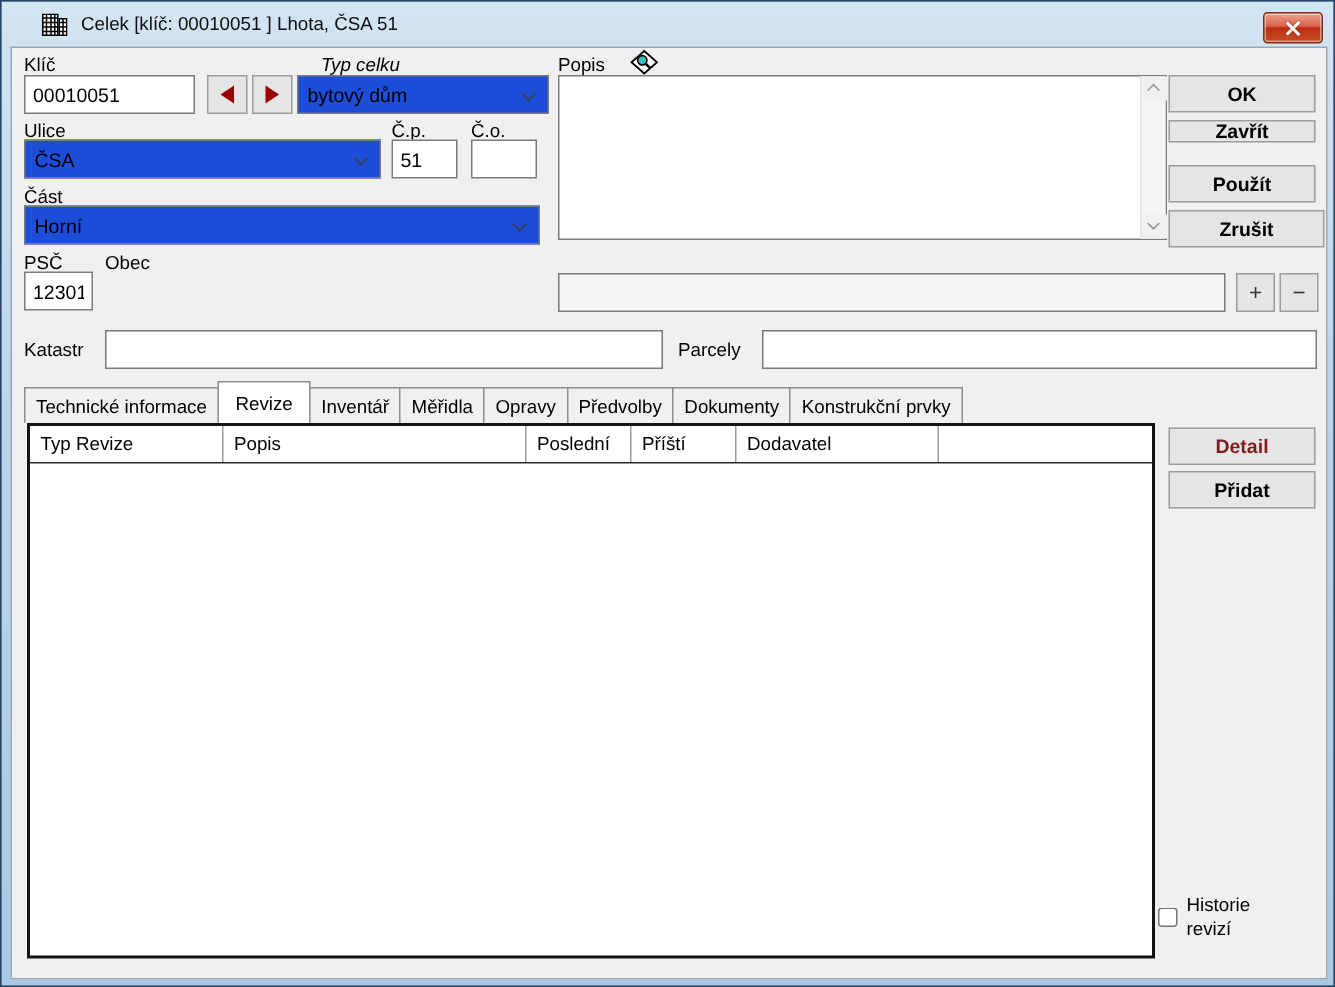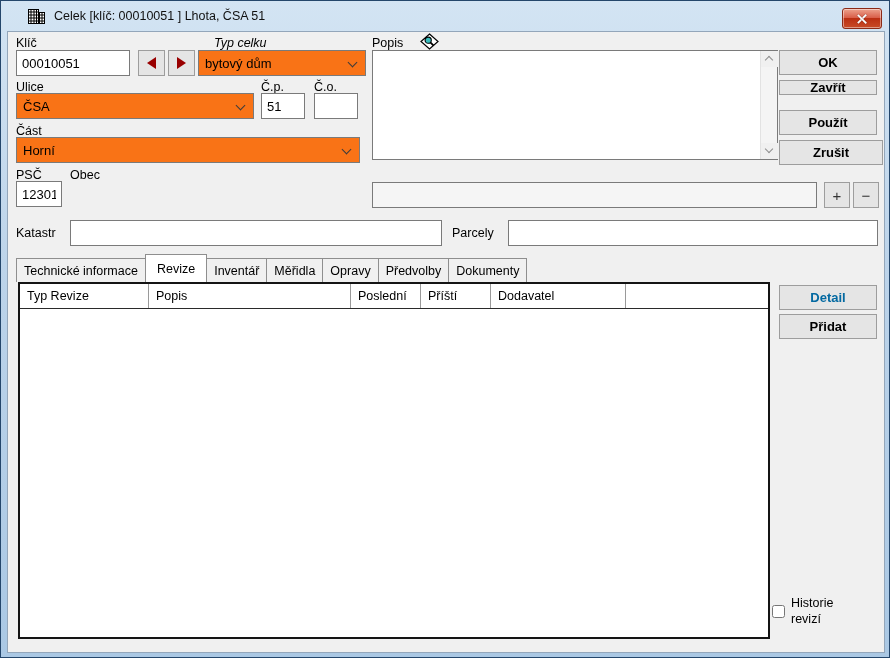--- a/index.html
+++ b/index.html
@@ -38,34 +38,34 @@
   }
 
   .lbl { position:absolute; font-size:12.5px; color:#000; white-space:nowrap; }
 
   .txt {
     position:absolute; height:26px; border:1px solid #7a7a7a; background:#fff;
     font-family:"Liberation Sans",sans-serif; font-size:13px; color:#000; padding:0 5px;
   }
 
   .combo {
-    position:absolute; height:26px; border:1px solid #7a7a7a; background:#f97316;
+    position:absolute; height:26px; border:1px solid #7a7a7a; background:#1d4ed8;
     display:flex; align-items:center; padding:0 24px 0 6px; font-size:13px; cursor:default;
   }
   .chev-down {
     position:absolute; right:9px; top:8px; width:7px; height:7px;
     border-right:1.6px solid #3c3c3c; border-bottom:1.6px solid #3c3c3c; transform:rotate(45deg);
   }
 
   .btn {
     position:absolute; background:#e5e5e5; border:1px solid #9d9d9d;
     font-family:"Liberation Sans",sans-serif; font-size:13px; font-weight:bold; color:#000;
     display:flex; align-items:center; justify-content:center; cursor:pointer;
   }
-  .btn.disabled { color:#0369a1;text-align:center; }
+  .btn.disabled { color:#7f1d1d;text-align:center; }
   .btn.small { font-weight:normal; font-size:15px; color:#333; }
 
   .tri-left  { width:0; height:0; border-top:6px solid transparent; border-bottom:6px solid transparent; border-right:9px solid #990000; }
   .tri-right { width:0; height:0; border-top:6px solid transparent; border-bottom:6px solid transparent; border-left:9px solid #990000; }
 
   .textarea {
     position:absolute; left:364px; top:18px; width:406px; height:110px;
     background:#fff; border:1px solid #7a7a7a;
   }
   .textarea .text-region { position:absolute; left:0; top:0; right:17px; bottom:0; font-size:13px; padding:2px 4px; }
@@ -196,20 +196,21 @@
     <input class="txt" style="left: 500px; top: 188px; width: 370px;" value="">
 
     <div class="tabbar">
       <div class="tab">Technické informace</div>
       <div class="tab active">Revize</div>
       <div class="tab">Inventář</div>
       <div class="tab">Měřidla</div>
       <div class="tab">Opravy</div>
       <div class="tab">Předvolby</div>
       <div class="tab">Dokumenty</div>
+      <div class="tab">Konstrukční prvky</div>
     </div>
 
     <div class="grid">
       <div class="grid-header">
         <div class="gh-cell" style="width:129px;">Typ Revize</div>
         <div class="gh-cell" style="width:202px;">Popis</div>
         <div class="gh-cell" style="width:70px;">Poslední</div>
         <div class="gh-cell" style="width:70px;">Příští</div>
         <div class="gh-cell" style="width:135px;">Dodavatel</div>
         <div class="gh-cell gh-fill"></div>

